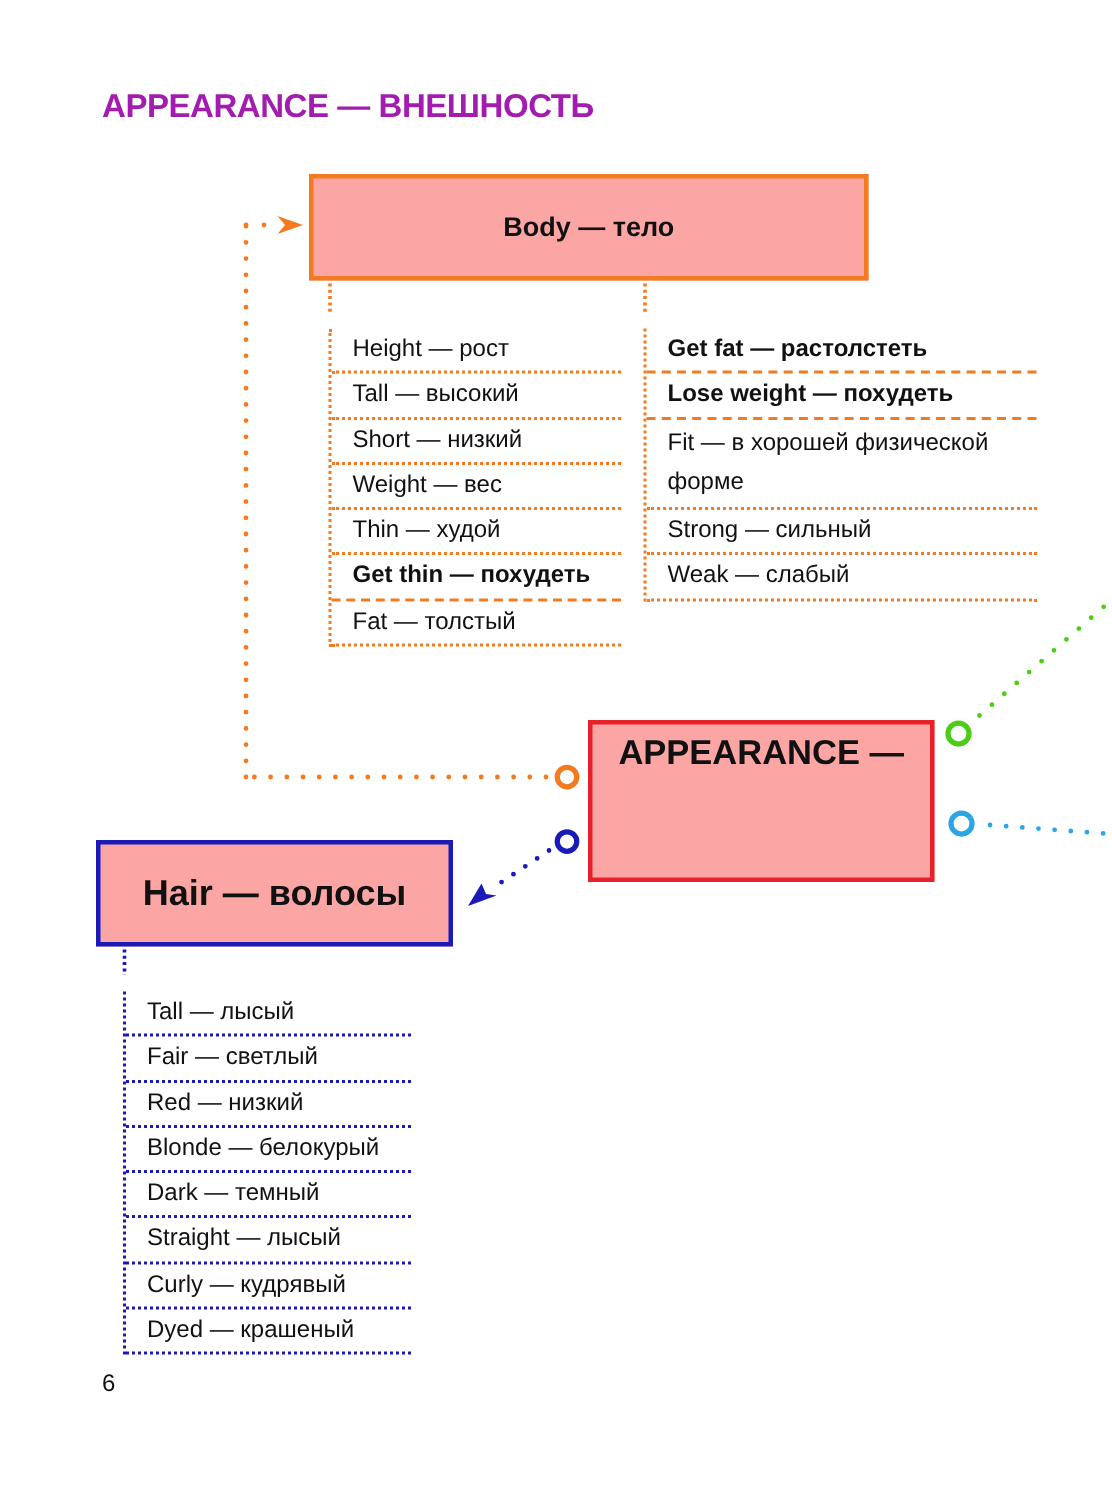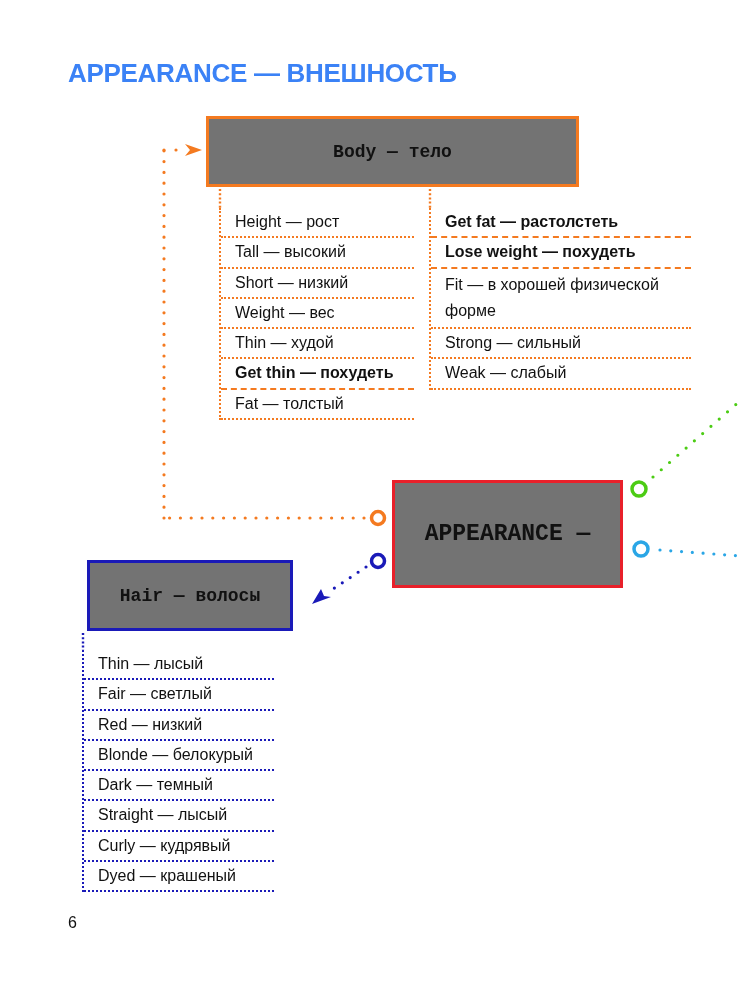--- a/index.html
+++ b/index.html
@@ -5,34 +5,34 @@
   html, body { margin: 0; padding: 0; }
   body {
     width: 741px; height: 1000px; position: relative; overflow: hidden;
     background: #ffffff;
     font-family: "Liberation Sans", sans-serif;
     color: #111111;
   }
   .abs { position: absolute; }
   .page-title {
     left: 68px; top: 58px;
-    font-size: 26px; font-weight: bold; letter-spacing: -0.3px;
-    color: #3b82f6; white-space: nowrap;
+    font-size: 22px; font-weight: bold; letter-spacing: -0.3px;
+    color: #a21caf; white-space: nowrap;
   }
   svg.connectors { position: absolute; left: 0; top: 0; width: 741px; height: 1000px; }
   .box {
-    position: absolute; background: #737373; box-sizing: border-box;
+    position: absolute; background: #fca5a5; box-sizing: border-box;
     display: flex; align-items: center; justify-content: center;
-    font-weight: bold; text-align: center; font-family: Liberation Mono, monospace;
+    font-weight: bold; text-align: center;
   }
   .body-box { left: 206px; top: 116px; width: 373px; height: 71px; border: 3px solid #f47a20; font-size: 18px; }
-  .hair-box { left: 87px; top: 560px; width: 206px; height: 71px; border: 3px solid #1a1ab8; font-size: 18px; }
-  .center-box { left: 392px; top: 480px; width: 231px; height: 108px; border: 3px solid #e8202a; font-size: 23px; line-height: 37px; flex-direction: column; }
+  .hair-box { left: 64px; top: 560px; width: 238px; height: 71px; border: 3px solid #1a1ab8; font-size: 24px; }
+  .center-box { left: 392px; top: 480px; width: 231px; height: 108px; border: 3px solid #e8202a; font-size: 23px; line-height: 37px; flex-direction: column; justify-content: space-between; }
 
-  .list { position: absolute; }
+  .list { position: absolute; margin-top: 11px; }
   .list .row {
     box-sizing: border-box; height: 30.3px; line-height: 28px;
     font-size: 16px; padding-left: 14px; white-space: nowrap;
   }
   .list.body-l .row { border-bottom: 2.4px dotted #f47a20; }
   .list.body-r .row { border-bottom: 2.4px dotted #f47a20; }
   .list.hair .row { border-bottom: 2.4px dotted #1a1ab8; }
   .list .row.dashed { border-bottom: 2.5px dashed #f47a20; }
   .list .row.bold { font-weight: bold; }
   .list .row.tall { height: 60.6px; line-height: 26px; white-space: normal; padding-top: 3px; }
@@ -103,21 +103,21 @@
 
 <div class="list body-r">
   <div class="row bold dashed">Get fat — растолстеть</div>
   <div class="row bold dashed">Lose weight — похудеть</div>
   <div class="row tall">Fit — в хорошей физической форме</div>
   <div class="row">Strong — сильный</div>
   <div class="row">Weak — слабый</div>
 </div>
 
 <div class="list hair">
-  <div class="row">Thin — лысый</div>
+  <div class="row">Tall — лысый</div>
   <div class="row">Fair — светлый</div>
   <div class="row">Red — низкий</div>
   <div class="row">Blonde — белокурый</div>
   <div class="row">Dark — темный</div>
   <div class="row">Straight — лысый</div>
   <div class="row">Curly — кудрявый</div>
   <div class="row">Dyed — крашеный</div>
 </div>
 
 <div class="abs page-number">6</div>

